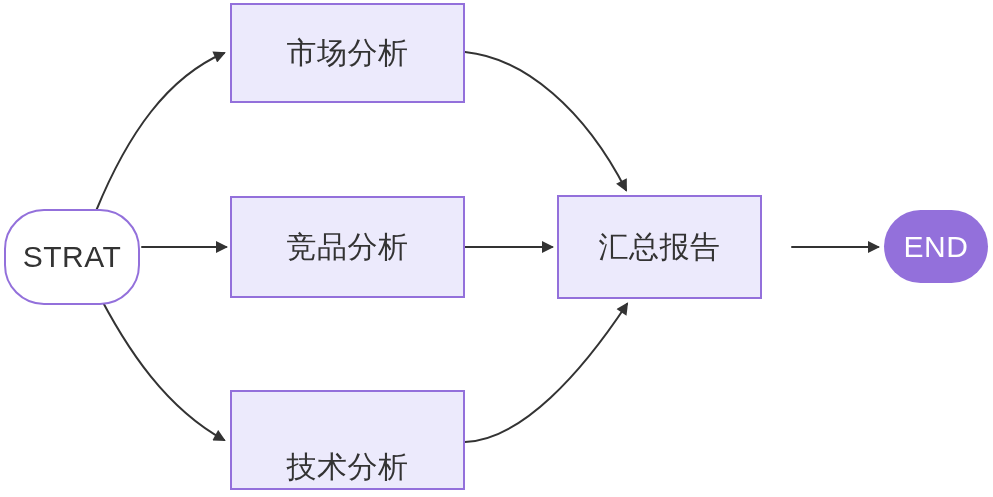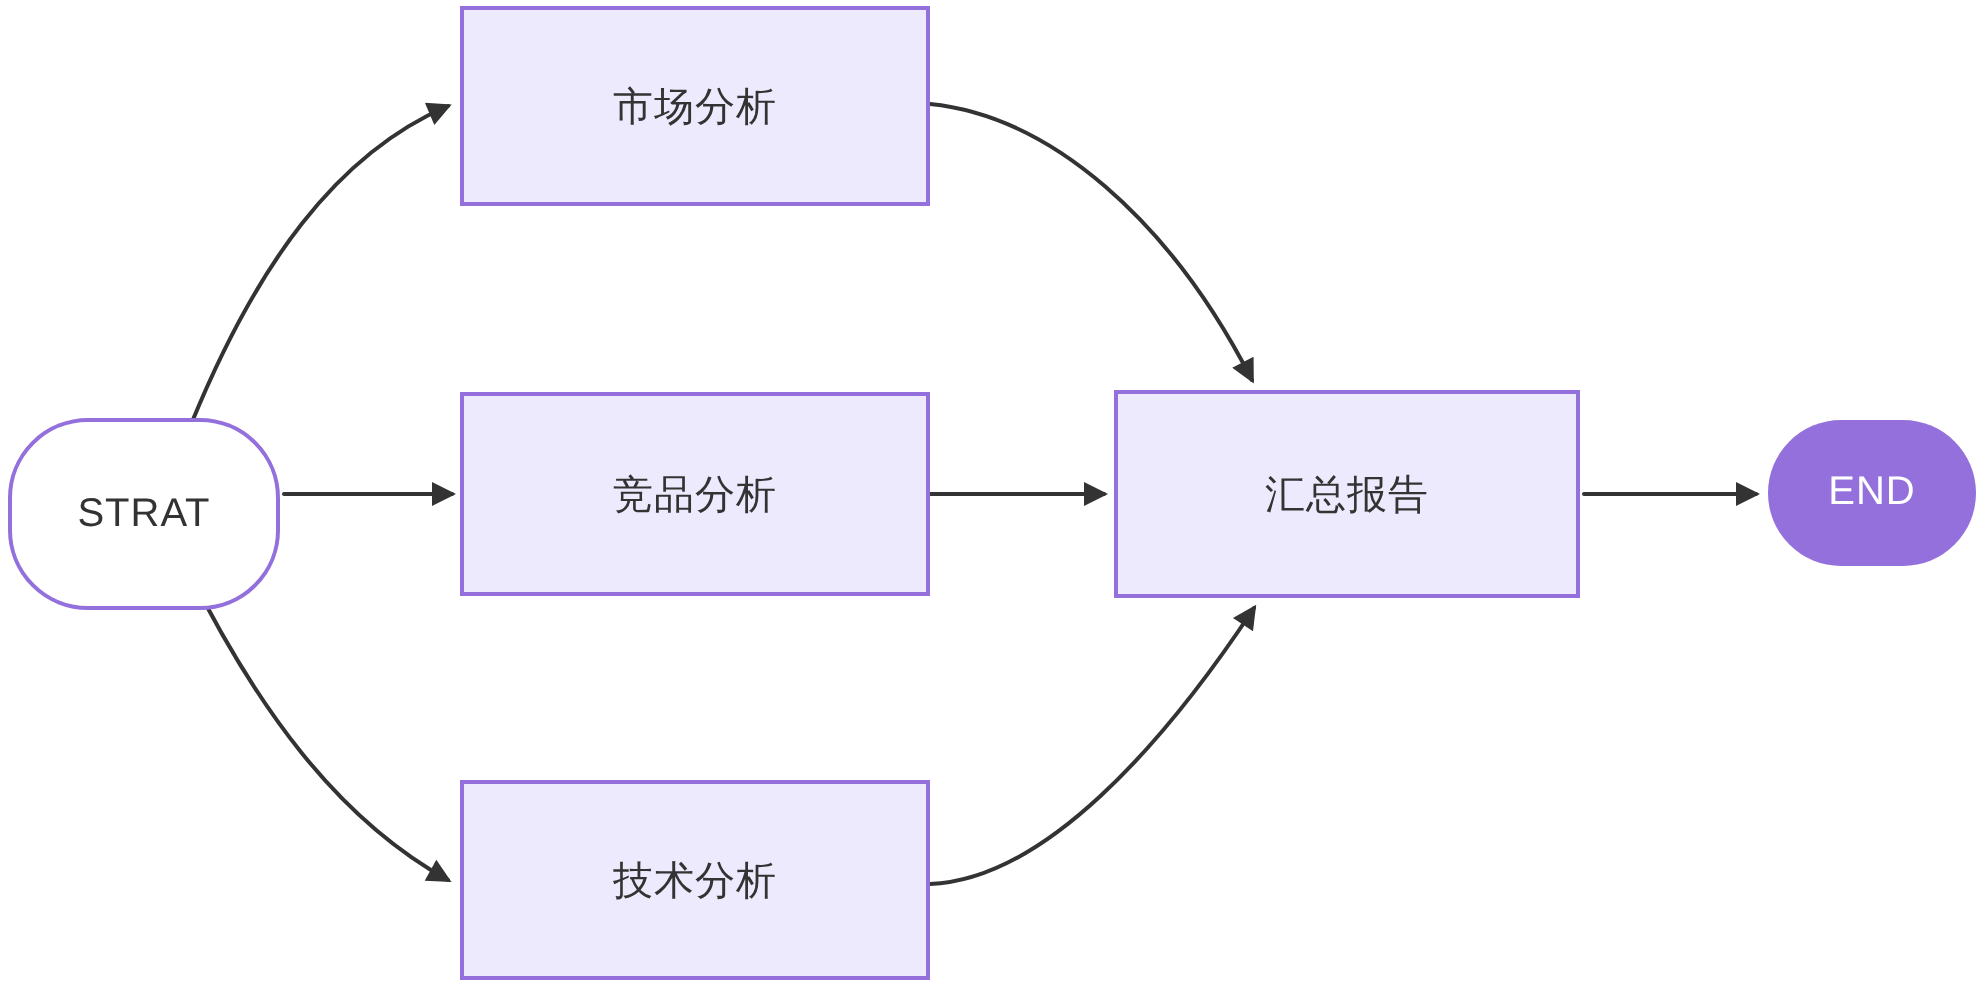--- a/index.html
+++ b/index.html
@@ -30,41 +30,41 @@
   #arrowhead path {
     fill: var(--edge, #333333);
     stroke: none;
   }
   .node {
     position: absolute;
     display: flex;
     align-items: center;
     justify-content: center;
     box-sizing: border-box;
-    font-size: 20px;
+    font-size: 30px;
     color: var(--text, #333333);
     letter-spacing: 0.5px;
     white-space: nowrap;
   }
   .rect {
     background: var(--node-fill, #eceafc);
     border: 2px solid var(--node-border, #9370db);
   }
   .stadium {
     border-radius: 40px;
   }
   .node-start {
     left: 4px; top: 209px; width: 136px; height: 96px;
     background: var(--start-fill, #ffffff);
     border: 2px solid var(--node-border, #9370db);
   }
   .node-market     { left: 230px; top: 3px;   width: 235px; height: 100px; }
   .node-competitor { left: 230px; top: 196px; width: 235px; height: 102px; }
-  .node-tech       { left: 230px; top: 390px; width: 235px; height: 100px; }
-  .node-summary    { left: 557px; top: 195px; width: 233px; height: 104px; }
+  .node-tech       { left: 230px; top: 390px; width: 235px; height: 100px; align-items: flex-end; }
+  .node-summary    { left: 557px; top: 195px; width: 205px; height: 104px; }
   .node-end {
     left: 884px; top: 210px; width: 104px; height: 73px;
     background: var(--end-fill, #9370db);
     border: none;
     color: var(--end-text, #ffffff);
     text-align: center;
   }
 </style>
 </head>
 <body>

